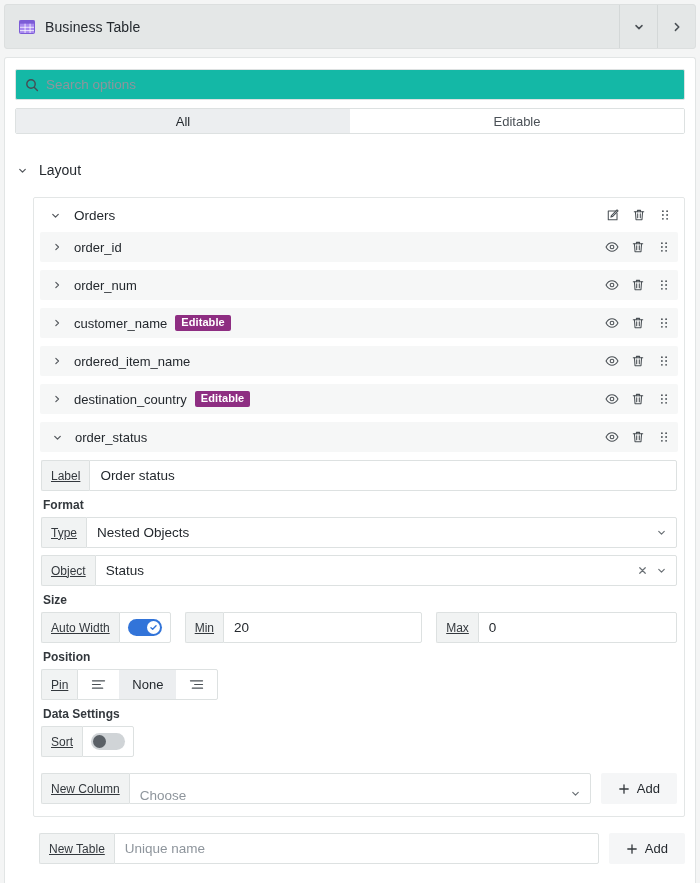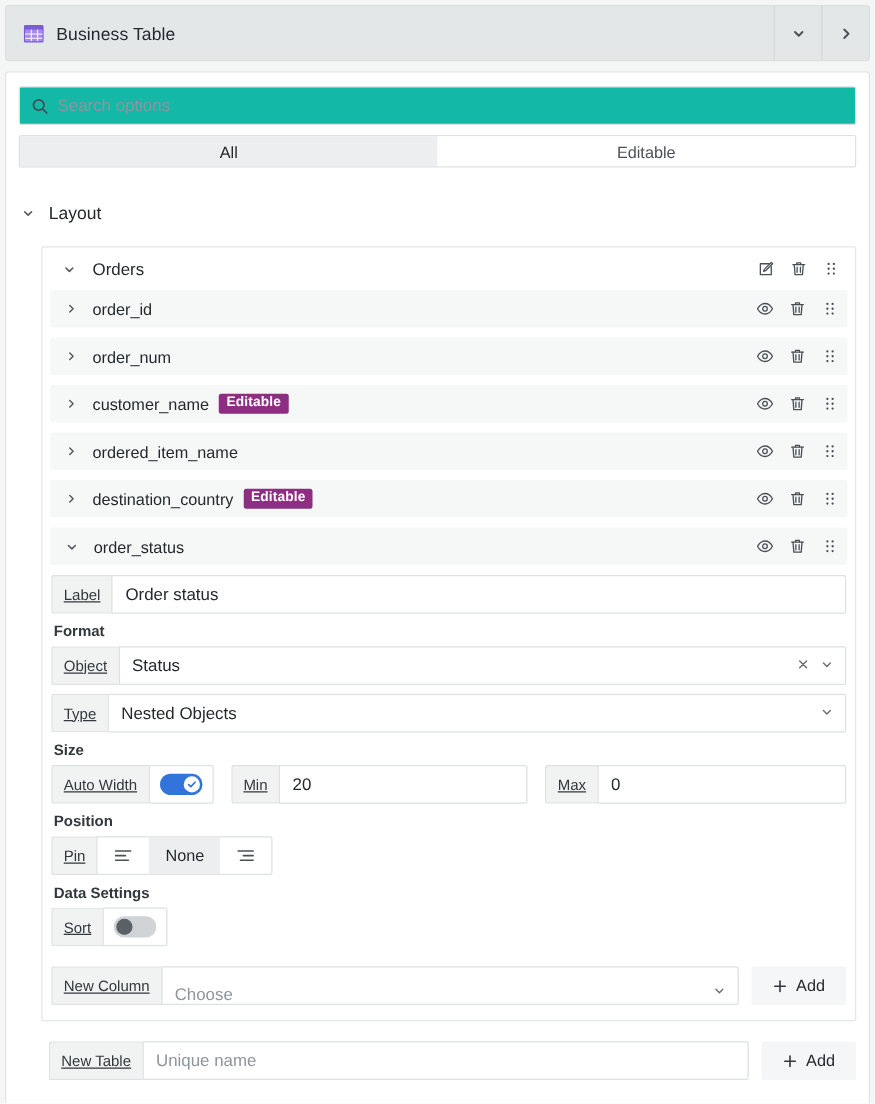--- a/index.html
+++ b/index.html
@@ -629,52 +629,52 @@
       <div class="detail">
 
         <div class="ctl-row">
           <span class="prefix">Label</span>
           <input class="txt-input" type="text" value="Order status" style="">
         </div>
 
         <div class="detail-label-sm">Format</div>
 
         <div class="ctl-row">
+          <span class="prefix">Type</span>
+          <div class="select-box">
+            <span class="select-val">Nested Objects</span>
+            <span class="sel-icons">
+              <span>
+                <svg width="11" height="11" viewBox="0 0 12 12" fill="none" stroke="currentColor" stroke-width="1.3" stroke-linecap="round" stroke-linejoin="round">
+                    <path d="M3 4.8 L6 7.8 L9 4.8"></path>
+                  </svg>
+              </span>
+            </span>
+          </div>
+        </div>
+
+        <div class="ctl-row">
           <span class="prefix">Object</span>
           <div class="select-box">
             <span class="select-val">Status</span>
             <span class="sel-icons">
               <span>
                 <svg width="11" height="11" viewBox="0 0 12 12" fill="none" stroke="currentColor" stroke-width="1.3" stroke-linecap="round">
                     <path d="M3 3 L9 9 M9 3 L3 9"></path>
                   </svg>
               </span>
               <span>
                 <svg width="11" height="11" viewBox="0 0 12 12" fill="none" stroke="currentColor" stroke-width="1.3" stroke-linecap="round" stroke-linejoin="round">
                     <path d="M3 4.8 L6 7.8 L9 4.8"></path>
                   </svg>
               </span>
             </span>
           </div>
         </div>
 
-        <div class="ctl-row">
-          <span class="prefix">Type</span>
-          <div class="select-box">
-            <span class="select-val">Nested Objects</span>
-            <span class="sel-icons">
-              <span>
-                <svg width="11" height="11" viewBox="0 0 12 12" fill="none" stroke="currentColor" stroke-width="1.3" stroke-linecap="round" stroke-linejoin="round">
-                    <path d="M3 4.8 L6 7.8 L9 4.8"></path>
-                  </svg>
-              </span>
-            </span>
-          </div>
-        </div>
-
         <div class="detail-label-sm">Size</div>
 
         <div class="ctl-row">
           <span class="prefix">Auto Width</span>
           <div class="toggle-cell">
             <span class="toggle on">
               <span class="knob">
                 <svg width="9" height="9" viewBox="0 0 12 12" fill="none" stroke="#3274d9" stroke-width="1.8" stroke-linecap="round" stroke-linejoin="round">
                     <path d="M2.6 6.2 L4.9 8.4 L9.4 3.7"></path>
                   </svg>

